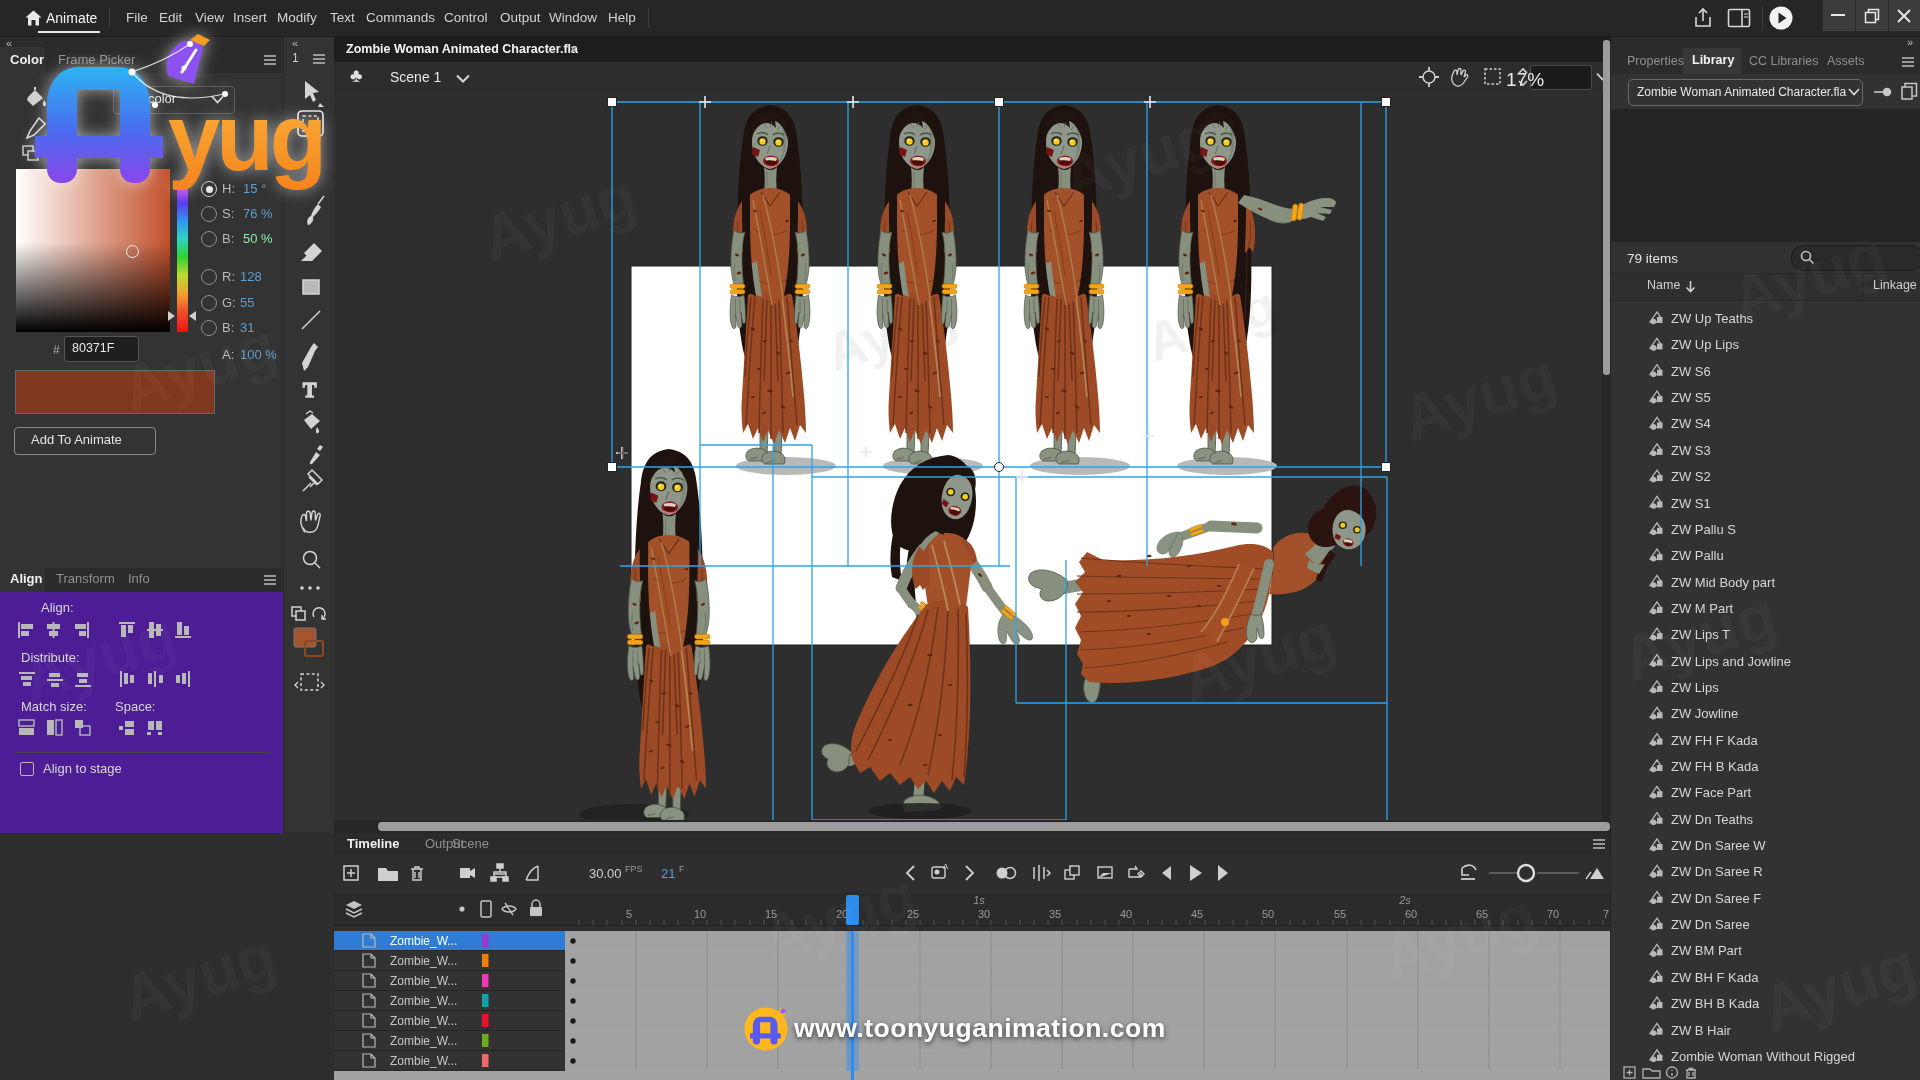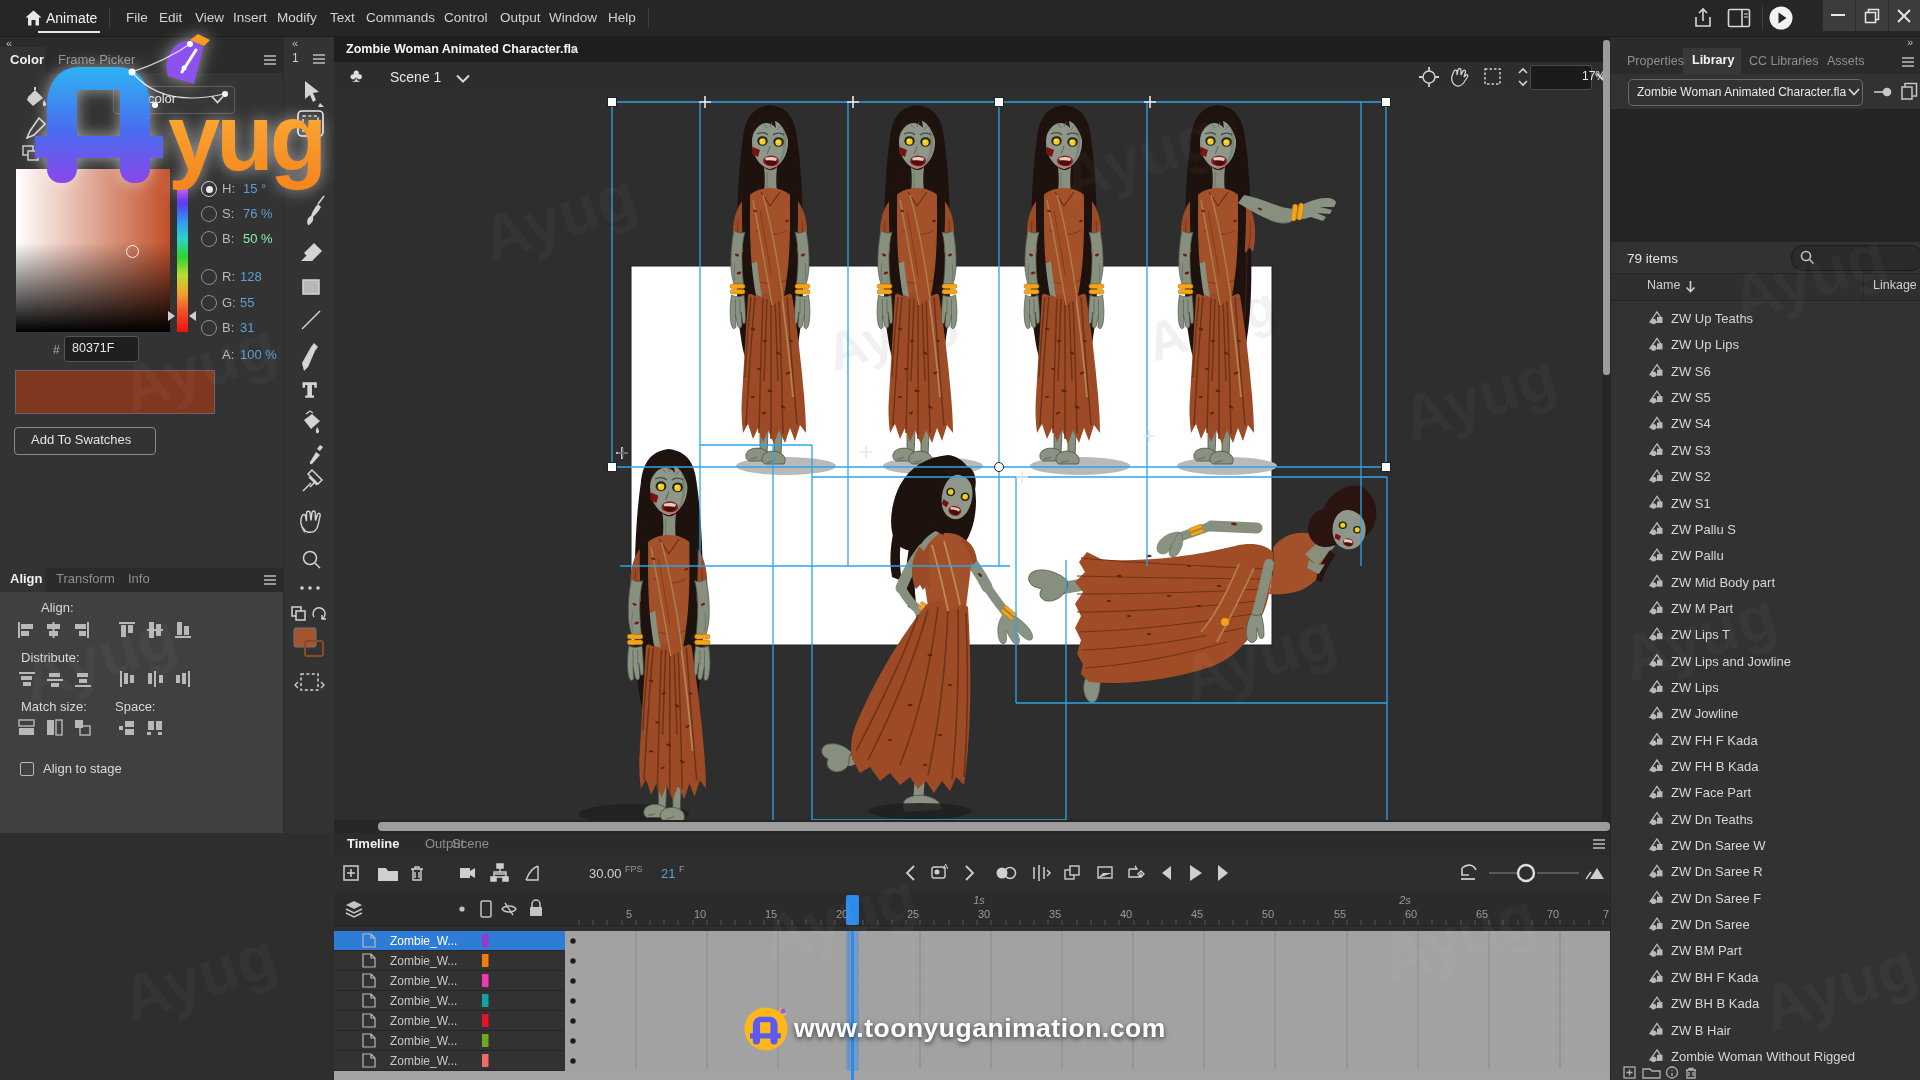--- a/index.html
+++ b/index.html
@@ -121,24 +121,24 @@
   <div class="ab txt" style="left:222px;top:310px;font-size:13px;color:#b8b8b8;">A:</div>
     <div class="ab txt" style="left:240px;top:310px;font-size:13px;color:#5e9fd0;">100 %</div>
 
   <div class="ab txt" style="left:53px;top:306px;font-size:12px;color:#aaaaaa;">#</div>
   <div class="ab" style="left:64px;top:299px;width:73px;height:24px;background:#1f1f1f;border:1px solid #555;border-radius:3px;"></div>
   <div class="ab txt" style="left:72px;top:304px;font-size:12.5px;color:#e8e8e8;">80371F</div>
 
   <div class="ab" style="left:15px;top:333px;width:198px;height:42px;background:#80371F;border:1px solid #666;"></div>
 
   <div class="ab" style="left:14px;top:390px;width:140px;height:26px;border:1px solid #8a8a8a;border-radius:4px;"></div>
-  <div class="ab txt" style="left:31px;top:395px;font-size:13px;color:#e4e4e4;">Add To Swatches</div>
+  <div class="ab txt" style="left:31px;top:395px;font-size:13px;color:#e4e4e4;">Add To Animate</div>
 </div>
 
-<div class="ab" style="left:0;top:568px;width:283px;height:265px;background:#404040;">
+<div class="ab" style="left:0;top:568px;width:283px;height:265px;background:#4c1d95;">
   <div class="ab" style="left:0;top:0;width:283px;height:24px;background:#2b2b2b;"></div>
   <div class="ab" style="left:0;top:0;width:45px;height:24px;background:#333333;"></div>
   <div class="ab txt" style="left:10px;top:3px;font-size:13px;color:#f0f0f0;font-weight:bold;">Align</div>
   <div class="ab txt" style="left:56px;top:3px;font-size:13px;color:#8f8f8f;">Transform</div>
   <div class="ab txt" style="left:128px;top:3px;font-size:13px;color:#8f8f8f;">Info</div>
   <svg class="ab" style="left:263px;top:6px" width="14" height="12" viewBox="0 0 14 12" stroke="#bdbdbd" stroke-width="1.4">
       <path d="M1 2 h12 M1 6 h12 M1 10 h12"></path>
     </svg>
   <div class="ab txt" style="left:21px;top:32px;font-size:13px;color:#d8d8d8;margin-left:20px;">Align:</div>
   <svg id="alignrow1" class="ab" style="left:18px;top:52px" width="190" height="20" viewBox="0 0 190 20" fill="#b8b8b8">
@@ -300,21 +300,21 @@
       <path d="M1 1.5 L7 7.5 L13 1.5"></path>
     </svg>
   <svg class="ab" style="left:1085px;top:28px" width="120" height="24" viewBox="0 0 120 24" fill="none" stroke="#cfcfcf" stroke-width="1.5">
     <circle cx="10" cy="12" r="6"></circle>
       <path d="M10 2 v4 M10 18 v4 M0 12 h4 M16 12 h4" stroke-width="1.8"></path>
     <path d="M36 20 c-3 -2 -4 -6 -3 -9 l2 -5 c1 -1.5 3 -1 3 1 l0 3 l1 -5 c0.5 -2 3 -2 3 0 l0 5 l2 -4 c1 -1.5 3 -0.5 2.5 1 l-1.5 5 l2 -2 c1 -1 2.5 0.5 1.5 2 l-4 6 c-2 3 -6 4 -8.5 2 z" stroke-width="1.3"></path>
     <rect x="66" y="4" width="15" height="15" stroke-dasharray="2.5 2"></rect>
     <path d="M100 8 l4 -4 l4 4 M100 16 l4 4 l4 -4" stroke-width="1.6"></path>
   </svg>
   <div class="ab" style="left:1196px;top:28px;width:60px;height:23px;background:#1b1b1b;border:1px solid #4a4a4a;border-radius:2px;"></div>
-  <div class="ab txt" style="left:1248px;top:32px;font-size:12px;color:#e8e8e8;">17%</div>
+  <div class="ab txt" style="left:1172px;top:32px;font-size:19px;color:#e8e8e8;">17%</div>
   <svg class="ab" style="left:1262px;top:35px" width="13" height="9" viewBox="0 0 13 9" fill="none" stroke="#d8d8d8" stroke-width="1.8">
       <path d="M1 1.5 L6.5 7.5 L12 1.5"></path>
     </svg>
 
   <div id="canvasarea" class="ab" style="left:0;top:55px;width:1268px;height:728px;background:#2e2e2e;overflow:hidden;">
   <svg width="1268" height="728" viewBox="0 0 1268 728">
     <defs>
       <g id="zbody">
         <path d="M50,2 C33,4 25,15 23,35 C19,62 17,98 17,140 C16,178 17,210 21,235 C23,251 27,262 32,267 L45,270 L58,270 L68,267 C73,262 77,251 79,235 C83,210 84,178 83,140 C83,98 81,62 77,35 C75,15 67,4 50,2 Z" fill="#1d120d"></path>
         <path d="M24,70 C21,115 20,165 23,215 M76,70 C79,115 80,165 77,215" stroke="#32201a" stroke-width="1.4" fill="none"></path>

